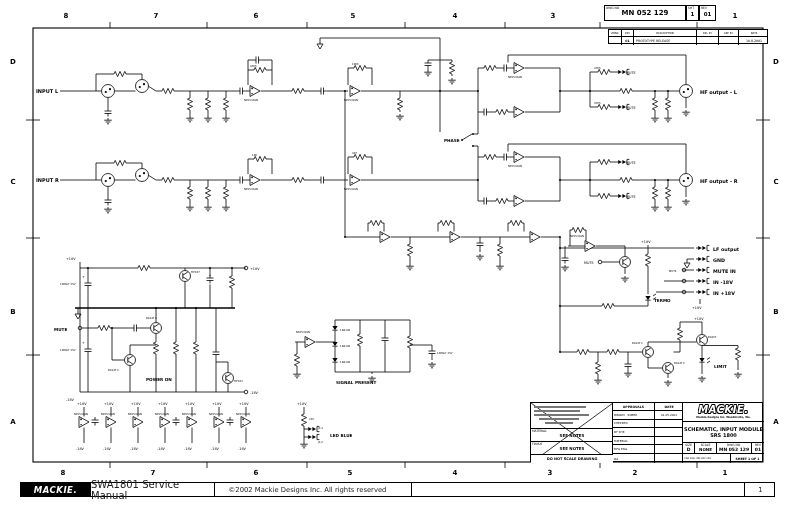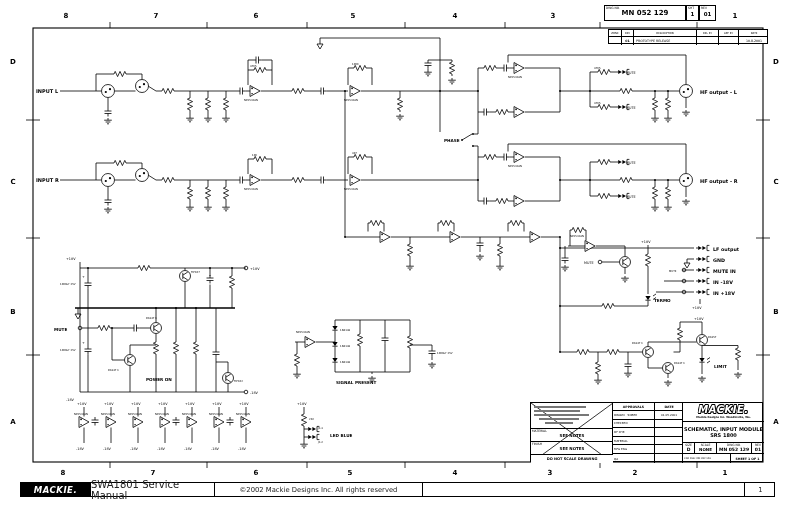--- a/index.html
+++ b/index.html
@@ -615,18 +615,18 @@
       <div class="cell" style="left:48px;width:33px;border-right:none;font-size:3.2px;font-weight:bold;">SHEET 1 OF 1</div>
     </div>
   </div>
 </div>
 
 <div class="ov bx" style="left:20px;top:482px;width:755px;height:15px;">
   <div class="cell" style="left:0;width:70px;background:#000;">
     <span style="color:#fff;font-size:8.5px;font-weight:800;font-style:italic;letter-spacing:0.5px;">MACKIE.</span>
   </div>
   <div class="cell" style="left:70px;width:124px;font-size:10px;color:#222;">SWA1801 Service Manual</div>
-  <div class="cell" style="left:194px;width:208px;font-size:6.8px;color:#222;">©2002 Mackie Designs Inc. All rights reserved</div>
+  <div class="cell" style="left:183px;width:208px;font-size:6.8px;color:#222;">©2002 Mackie Designs Inc. All rights reserved</div>
   <div class="cell" style="left:580px;width:144px;"></div>
   <div class="cell" style="left:724px;width:31px;border-right:none;font-size:6.8px;color:#222;">1</div>
 </div>
 
 </div>
 
 </body></html>

